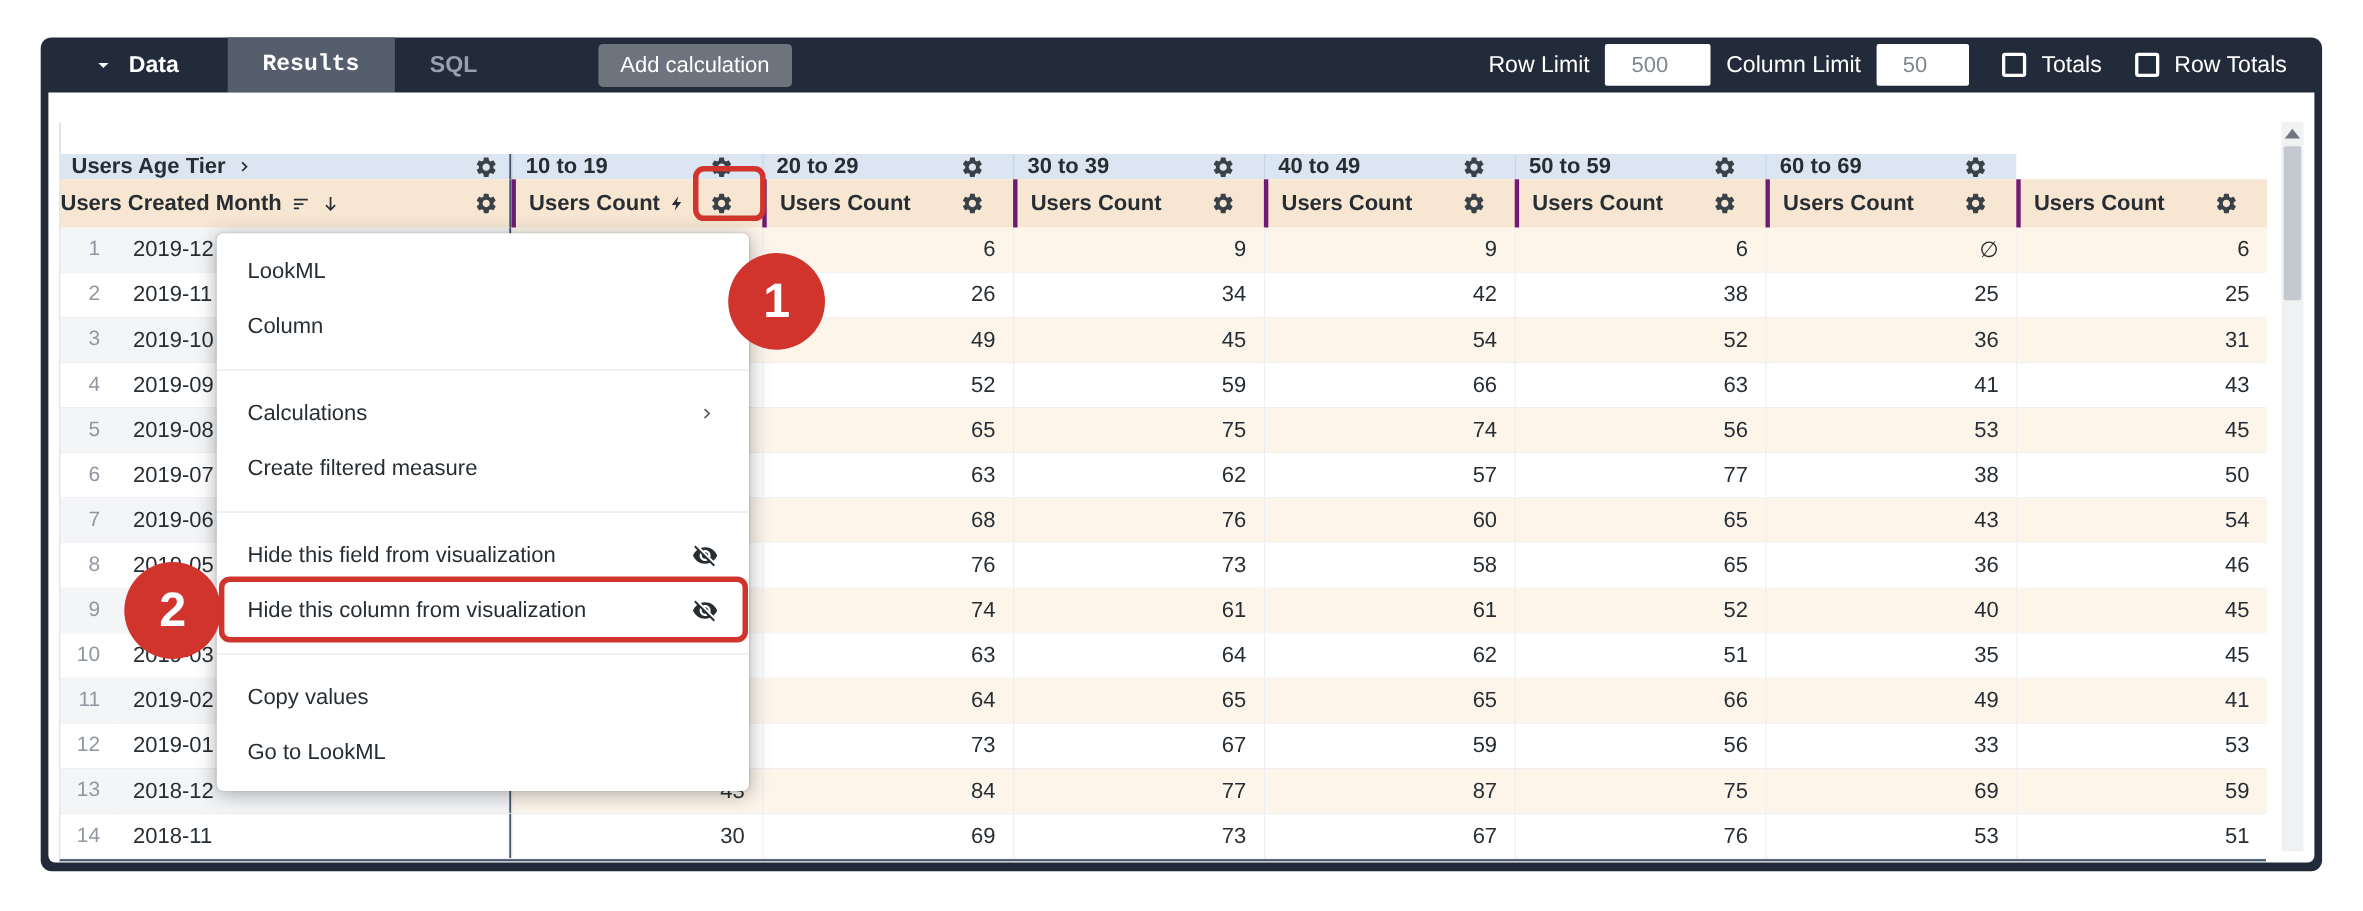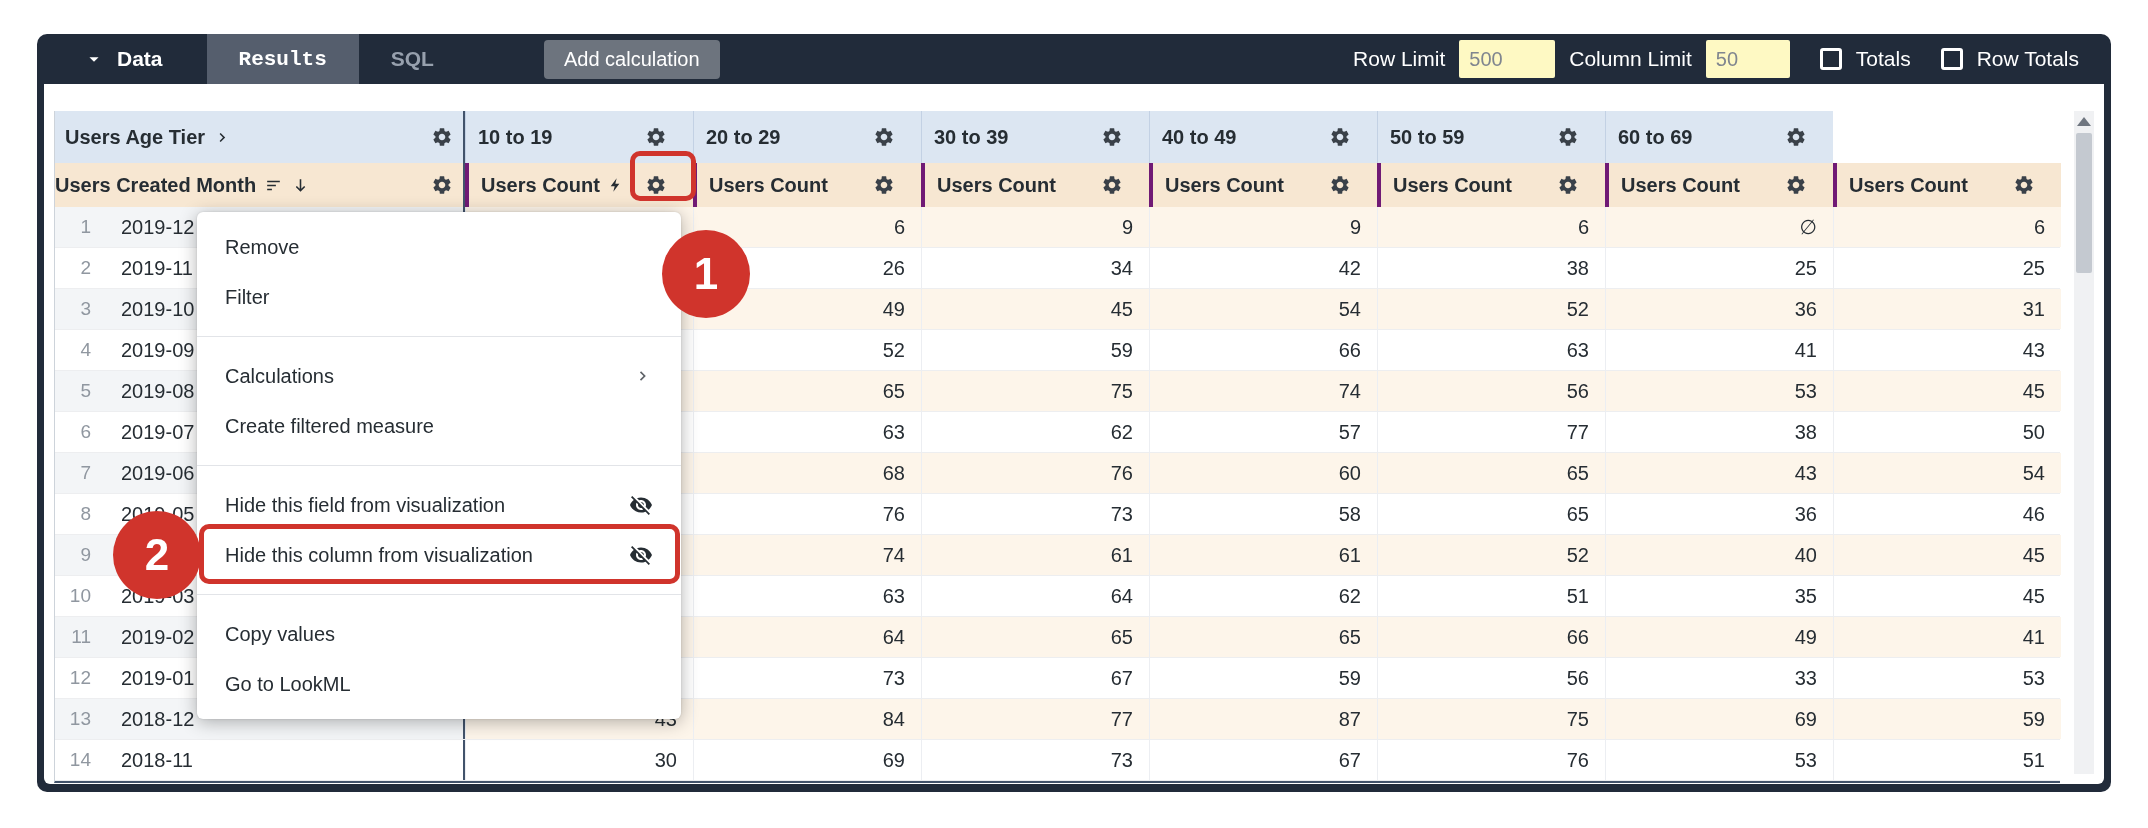--- a/index.html
+++ b/index.html
@@ -18,33 +18,33 @@
               font-weight:bold; cursor:pointer; height:100%; }
   .nav-tab { height:100%; display:flex; align-items:center; padding:0 32px;
              color:#97a0ad; font-weight:bold; cursor:pointer; }
   .nav-tab.active { background:#555e6d; color:#ffffff;font-family:Liberation Mono, monospace; }
   .add-calc { margin-left:78px; background:#6d747e; color:#fff; border:none;
               font-family:inherit; font-size:20px; padding:8px 20px; border-radius:4px;
               cursor:pointer; }
   .nav-right { margin-left:auto; display:flex; align-items:center; gap:14px;
                padding-right:32px; }
   .nav-label { color:#ffffff; font-size:21px; }
-  .nav-input { width:96px; height:38px; border:none; border-radius:2px; background:#fef9c3;
-               color:#80868f; font-size:20px; font-family:inherit; padding:0 10px; }
+  .nav-input { width:96px; height:38px; border:none; border-radius:2px; background:#ffffff;
+               color:#80868f; font-size:20px; font-family:inherit; padding:0 24px; }
   .nav-input.small { width:84px; }
   .checkbox { width:22px; height:22px; border:3px solid #ffffff; border-radius:3px;
               margin-left:16px; cursor:pointer; flex-shrink:0; }
 
   
   .table-area { position:absolute; left:7px; right:7px; top:50px; bottom:8px;
                 background:#ffffff; border-radius:0 0 6px 6px; overflow:hidden; }
   .grid { position:absolute; left:10px; top:27px; width:2006px;
           border-bottom:2px solid #42536b; border-left:1px solid #cdd3da; }
   .hrow, .trow { display:flex; }
-  .hrow1 { height:52px; }
+  .hrow1 { height:52px;align-items:flex-end; }
   .hrow2 { height:44px; }
   .trow  { height:41px; }
   .cell { flex-shrink:0; display:flex; align-items:center; font-size:20px;
           color:#262d33; overflow:hidden; white-space:nowrap; }
   .c-left { width:410px; }   
   .c-num  { width:48px;  justify-content:flex-end; padding-right:12px;
             color:#9097a0; font-size:19px; }
   .c-dim  { width:362px; padding-left:18px; border-right:2px solid #42536b; }
   .c-val  { width:228px; justify-content:flex-end; padding-right:16px;
             border-left:1px solid #eceef2; }
@@ -459,24 +459,24 @@
 
       <div class="scrollbar">
         <div class="sb-arrow"></div>
         <div class="sb-thumb"></div>
       </div>
     </div>
   </div>
 
   <div class="context-menu">
     <div class="menu-item">
-      <span>Remove</span>
-    </div>
-    <div class="menu-item">
-      <span>Filter</span>
+      <span>LookML</span>
+    </div>
+    <div class="menu-item">
+      <span>Column</span>
     </div>
     <div class="menu-divider"></div>
     <div class="menu-item">
       <span>Calculations</span>
       <span class="spacer"></span>
       <svg class="submenu-arrow">
           <use href="#i-chevron-right"></use>
         </svg>
     </div>
     <div class="menu-item">

